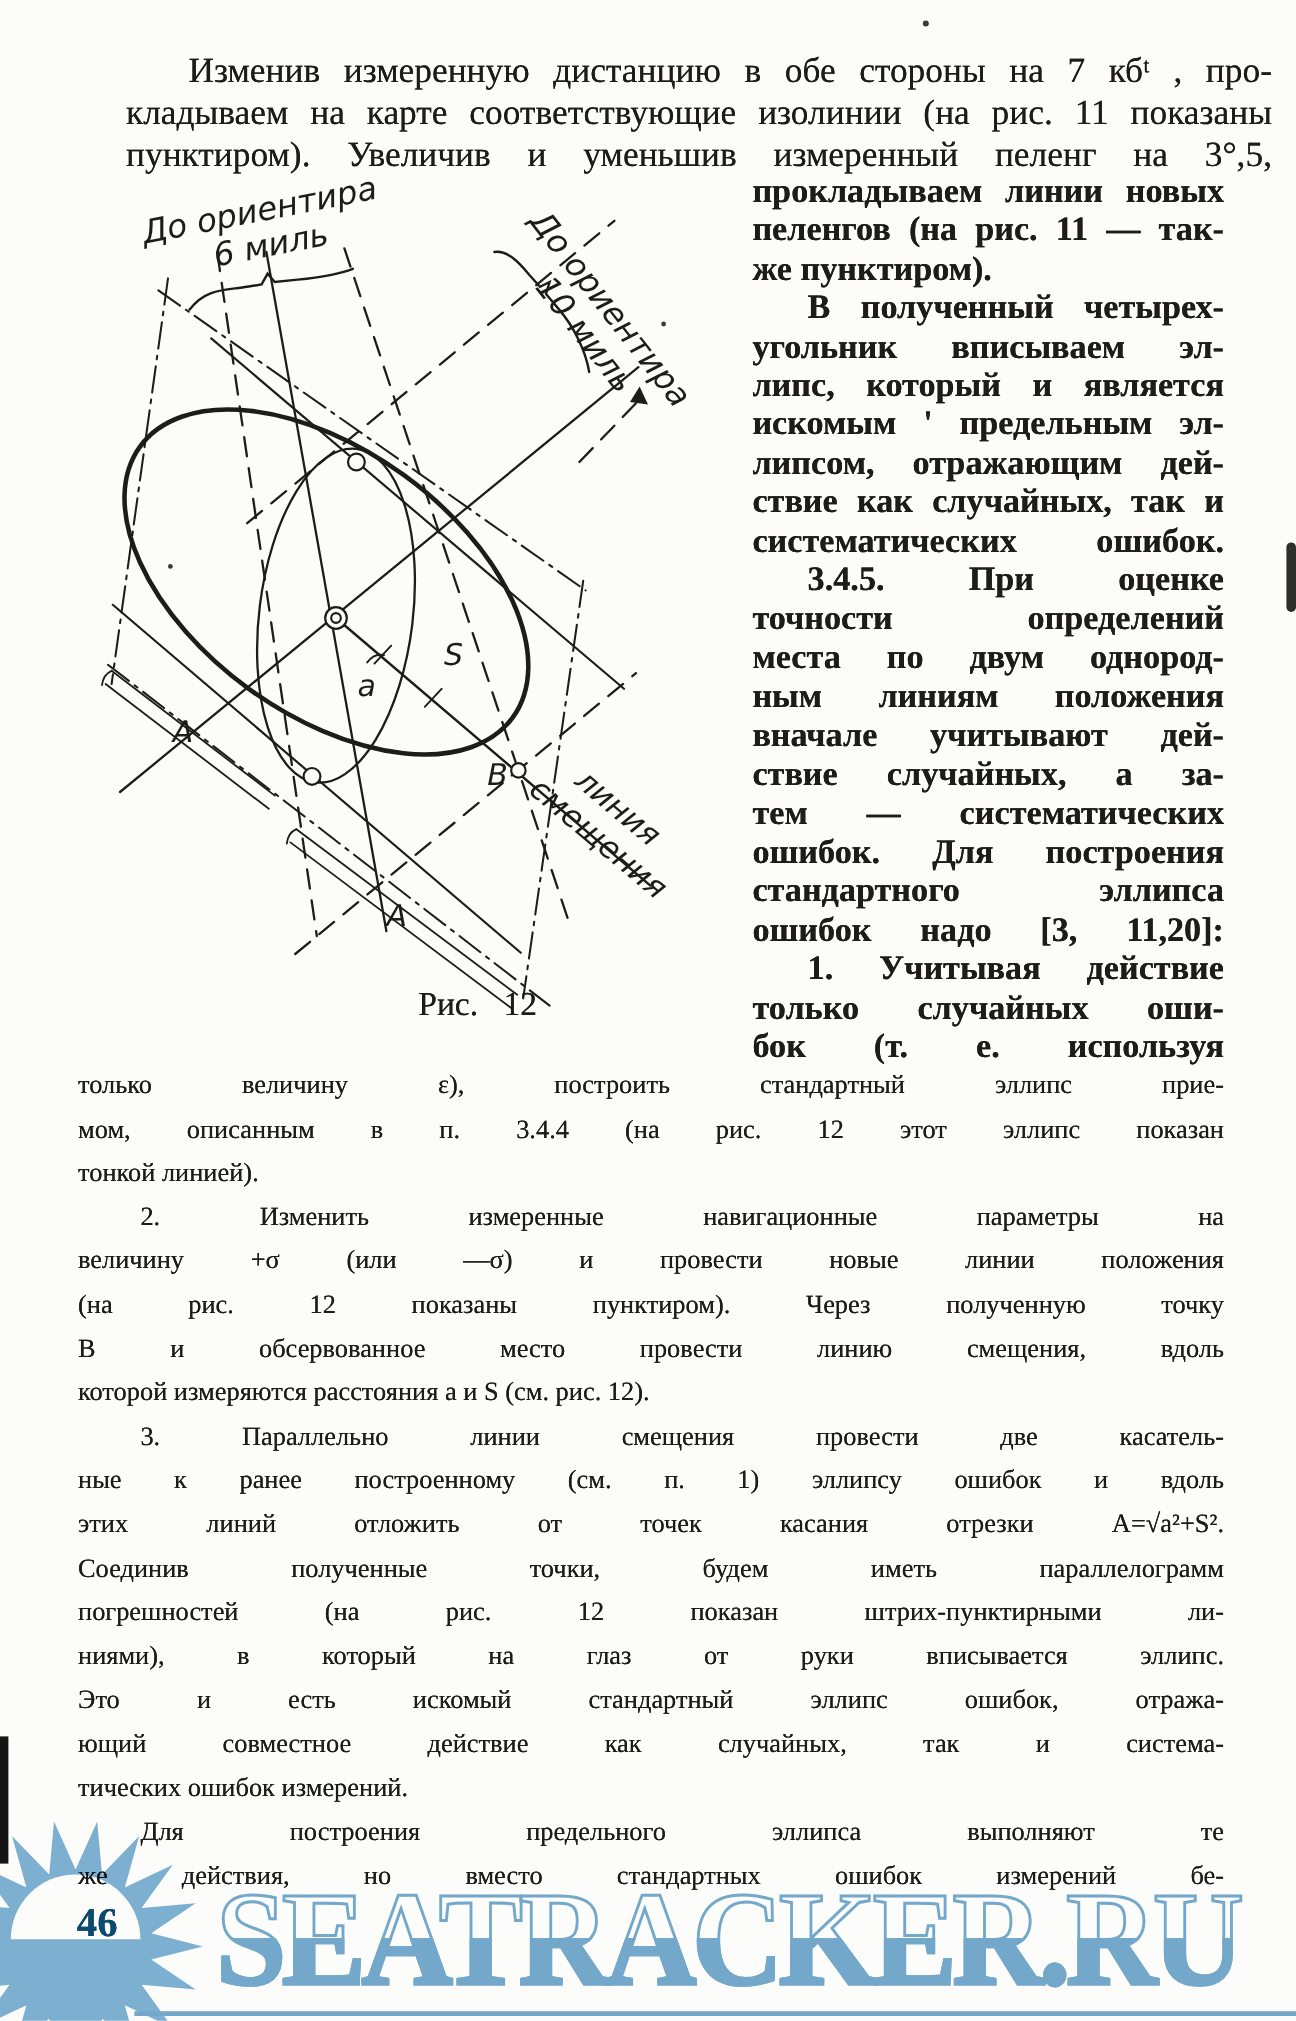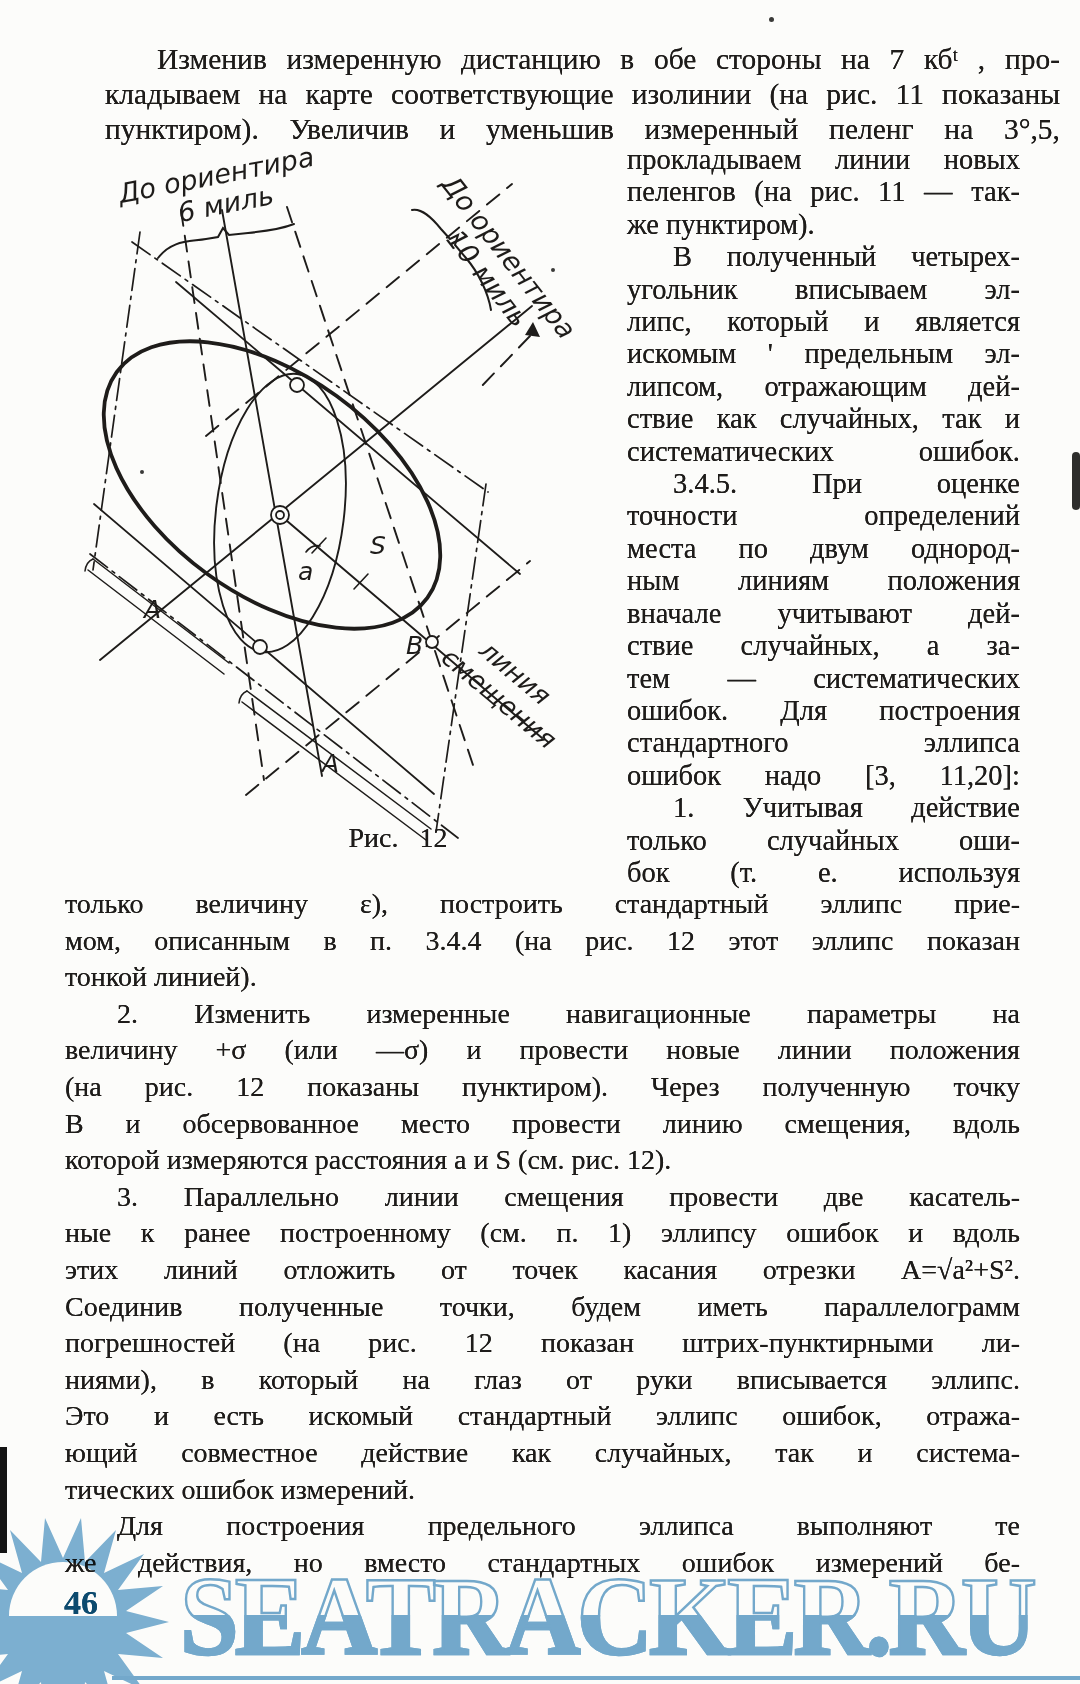--- a/index.html
+++ b/index.html
@@ -9,22 +9,22 @@
     font-family:"Liberation Serif","DejaVu Serif",serif;
   }
   .tblock{position:absolute;}
   .tline{
     text-align:justify;text-align-last:justify;
     text-shadow:0 0 0.5px currentColor;
     white-space:normal;
   }
   .tline.end{text-align-last:left;}
   #top-par{left:65px;top:42px;width:955px;font-size:29.5px;line-height:35px;margin-left:40px;}
-  #bottom-par{left:65px;top:886px;width:955px;font-size:28px;line-height:36.6px;}
-  #right-col{left:627px;top:144px;width:393px;font-size:28.5px;line-height:32.4px;}
+  #bottom-par{left:65px;top:886px;width:955px;font-size:22px;line-height:36.6px;}
+  #right-col{left:627px;top:144px;width:393px;font-size:28.5px;line-height:32.4px;font-weight:bold;}
   #top-par .ind,#bottom-par .ind{text-indent:52px;}
   #right-col .ind{text-indent:46px;}
 
   #figure-area{position:absolute;left:60px;top:140px;width:520px;height:740px;}
   #figure-area svg{position:absolute;left:0;top:0;}
   .fig-caption{
     position:absolute;left:293px;top:822px;width:210px;
     font-size:28px;word-spacing:14px;text-align:center;
     text-shadow:0 0 0.5px currentColor;
   }

